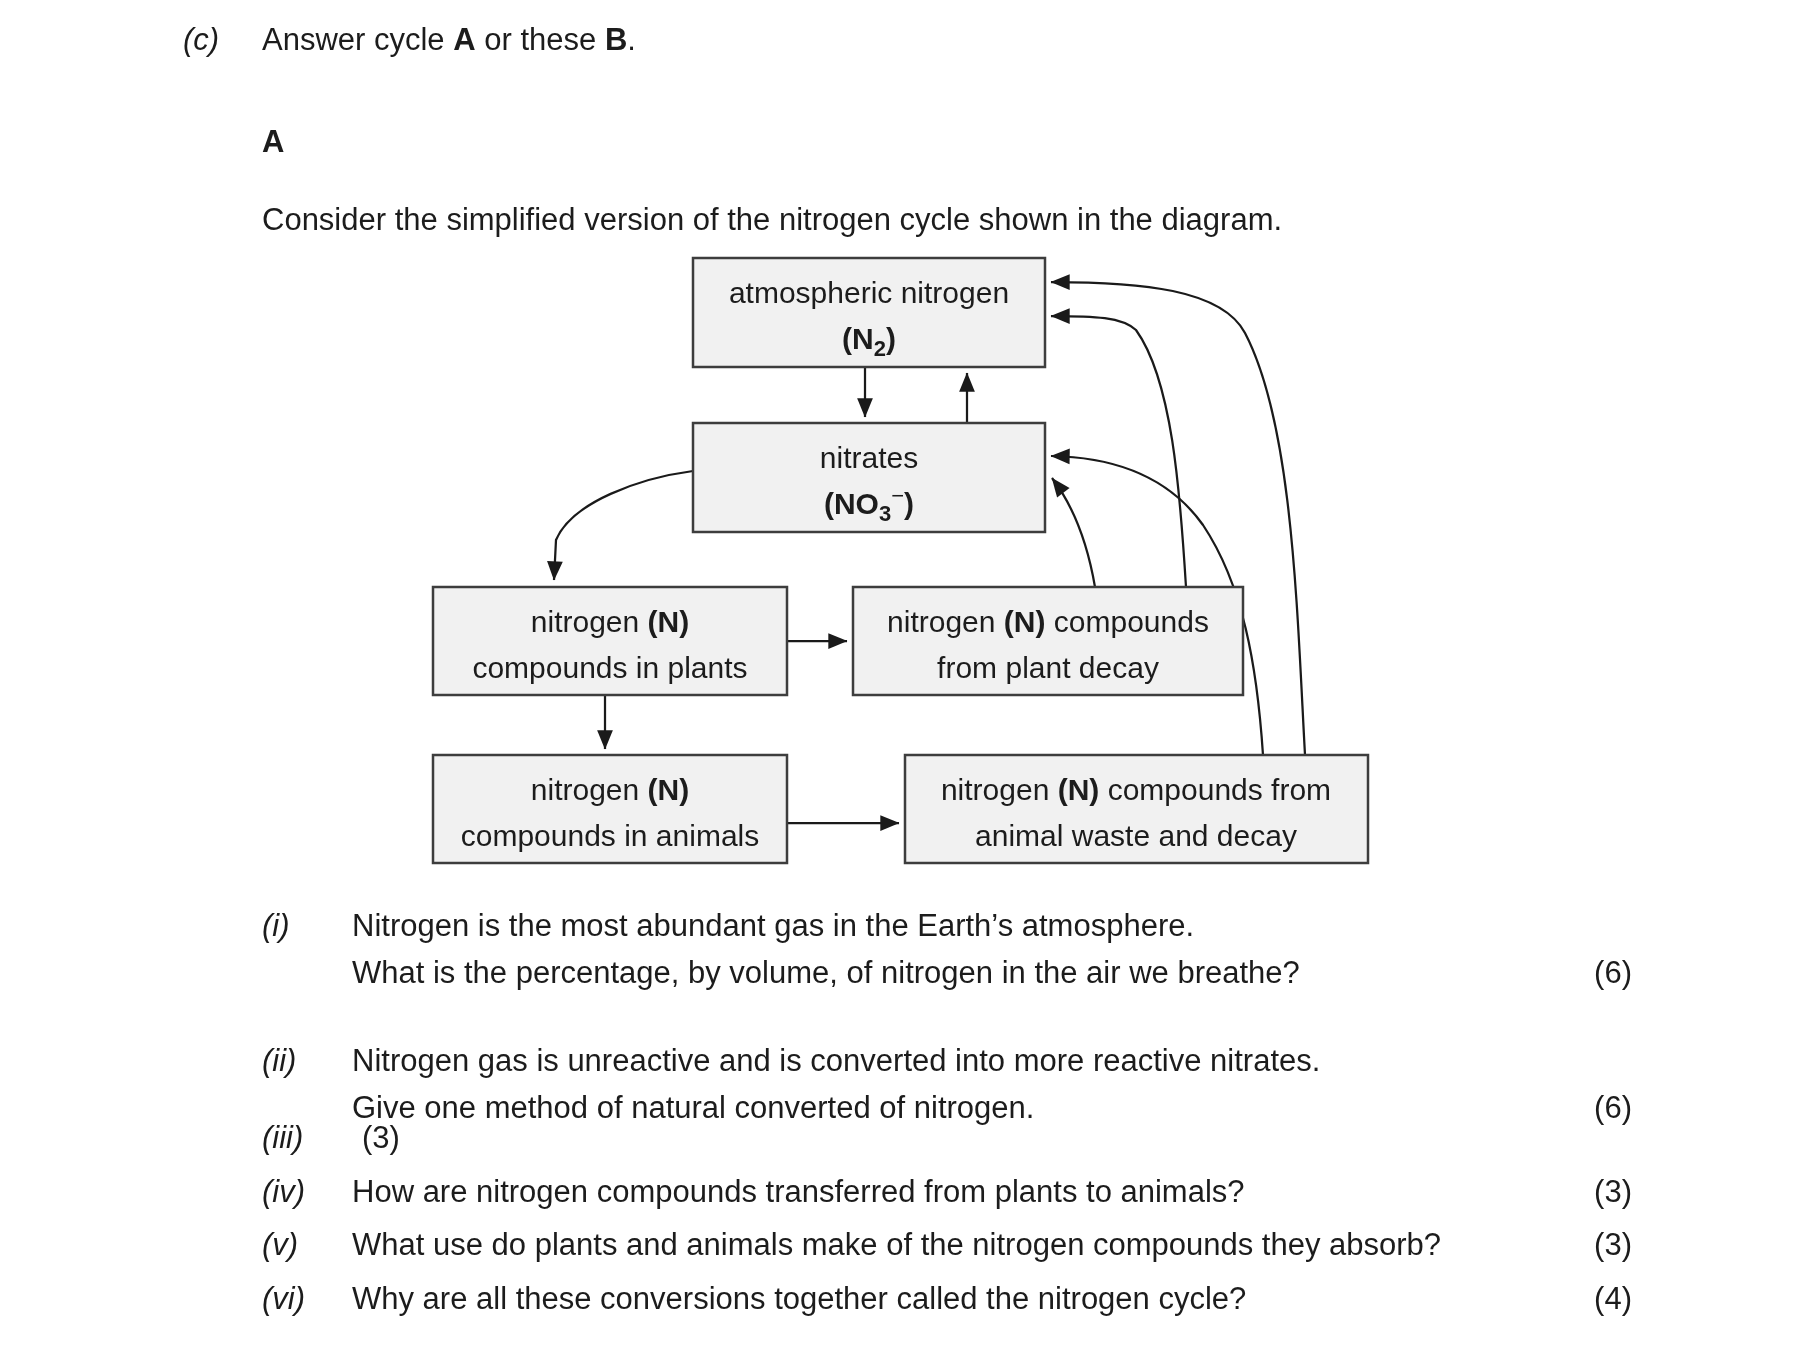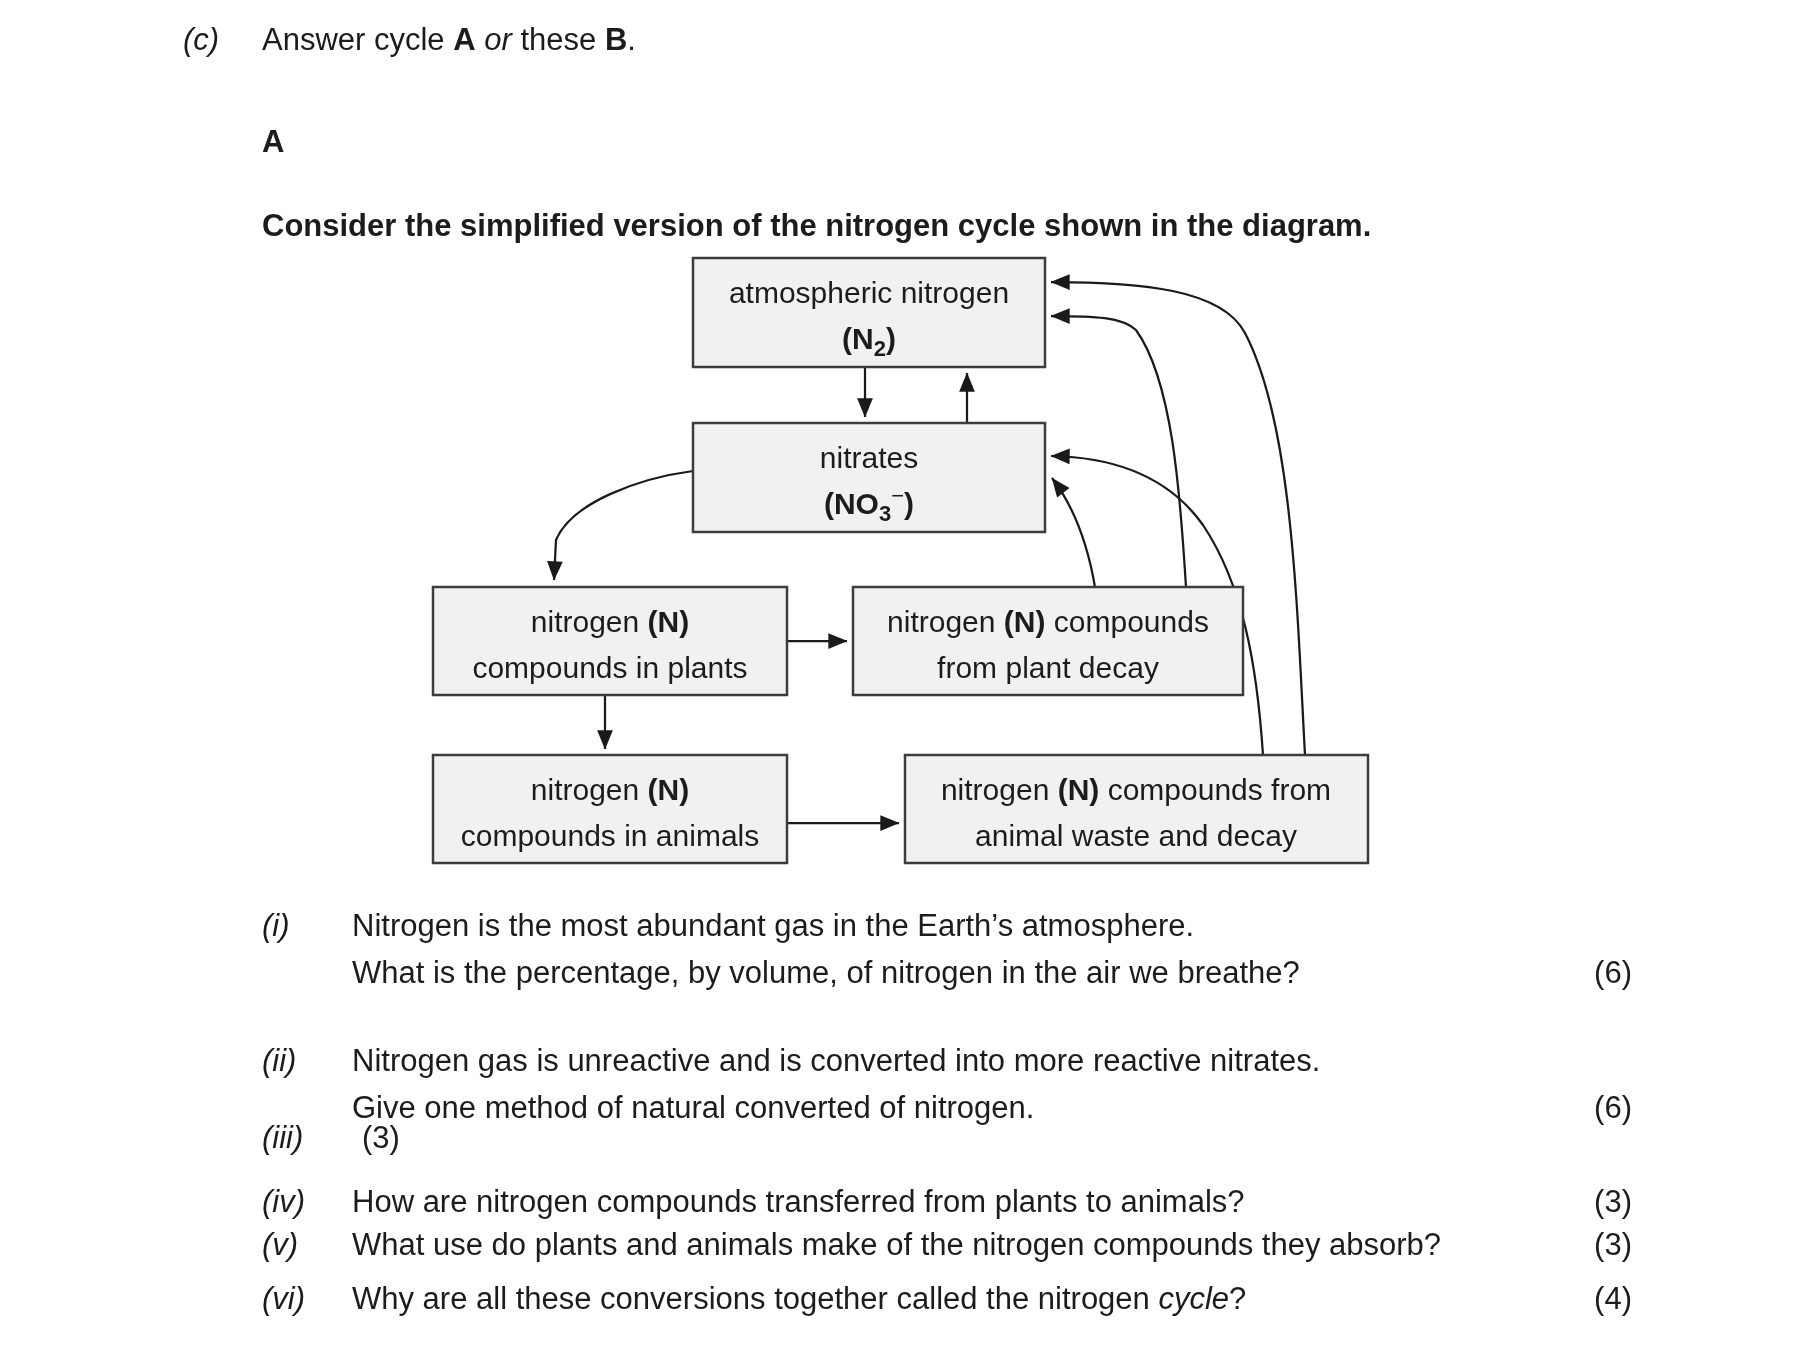--- a/index.html
+++ b/index.html
@@ -3,26 +3,26 @@
 <meta charset="utf-8">
 <style>
   html,body{margin:0;padding:0;}
   body{
     width:1818px;height:1351px;position:relative;overflow:hidden;
     background:#ffffff;color:#1c1c1c;
     font-family:"Liberation Sans", sans-serif;
   }
   .doc{font-size:31px;line-height:47px;}
   .bold{font-weight:700;}
-  .ital{font-style:italic;}
+  .ital{}
   
   #row-c{position:absolute;top:16px;left:183px;display:flex;}
   #row-c .lab{flex:0 0 79px;font-style:italic;}
   #sec-a{position:absolute;top:118px;left:262px;font-weight:700;}
-  #intro{position:absolute;top:202px;left:262px;font-weight:bold;}
+  #intro{position:absolute;top:196px;left:262px;}
   
   .q{position:absolute;left:262px;right:186px;display:flex;align-items:flex-start;}
   .q .num{flex:0 0 90px;font-style:italic;}
   .q .body{flex:1 1 auto;}
   .q .marks{flex:0 0 auto;margin-left:10px;align-self:flex-end;}
   
   #diagram{position:absolute;left:400px;top:240px;}
   .edge{fill:none;stroke:#1a1a1a;stroke-width:2.25;}
   .boxr{fill:#f1f1f1;stroke:#3d3d3d;stroke-width:2.5;}
   .bx{font-size:30px;fill:#1c1c1c;}
@@ -108,21 +108,21 @@
     <span class="num">(ii)</span>
     <span class="body"><span>Nitrogen gas is unreactive and is converted into more reactive nitrates.</span><br><span>Give one method of natural converted of nitrogen.</span></span>
     <span class="marks">(6)</span>
   </div>
 
   <div class="q" style="top:1114px;">
     <span class="num">(iii)</span>
     <span class="marks">(3)</span>
   </div>
 
-  <div class="q" style="top:1168px;margin-top:10px;">
+  <div class="q" style="top:1168px;">
     <span class="num">(iv)</span>
     <span class="body">How are nitrogen compounds transferred from plants to animals?</span>
     <span class="marks">(3)</span>
   </div>
 
   <div class="q" style="top:1221px;">
     <span class="num">(v)</span>
     <span class="body">What use do plants and animals make of the nitrogen compounds they absorb?</span>
     <span class="marks">(3)</span>
   </div>

